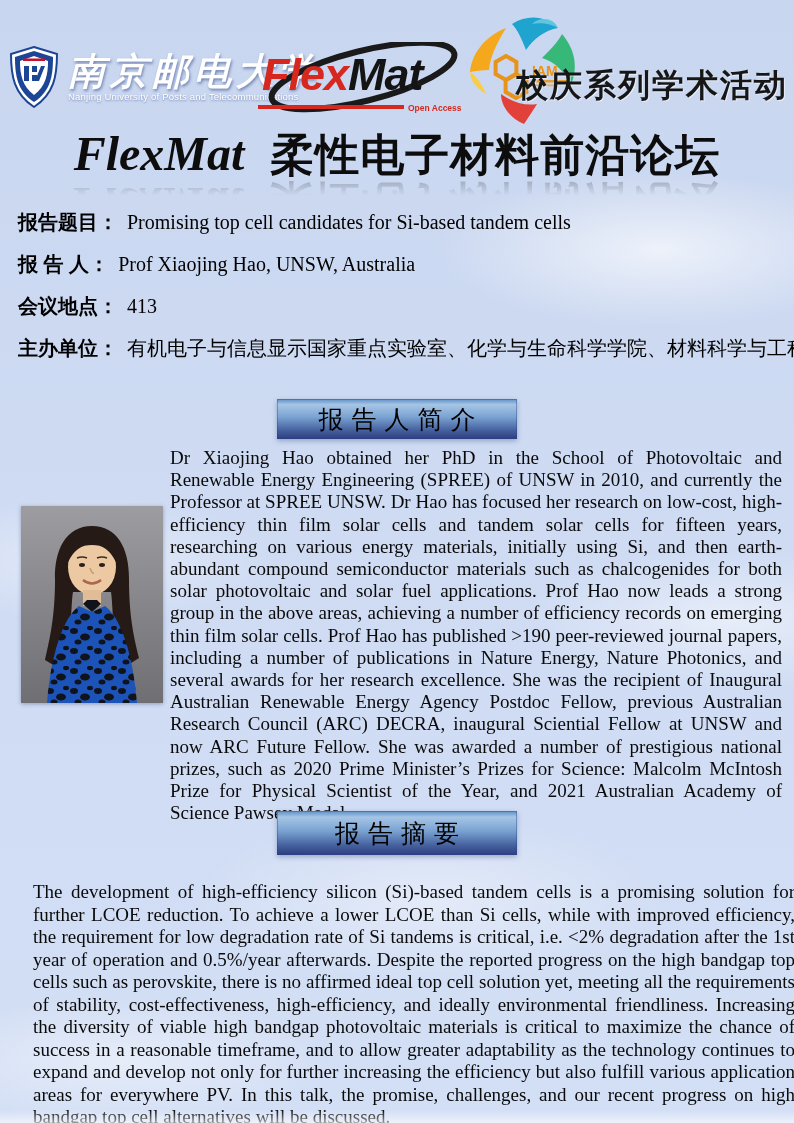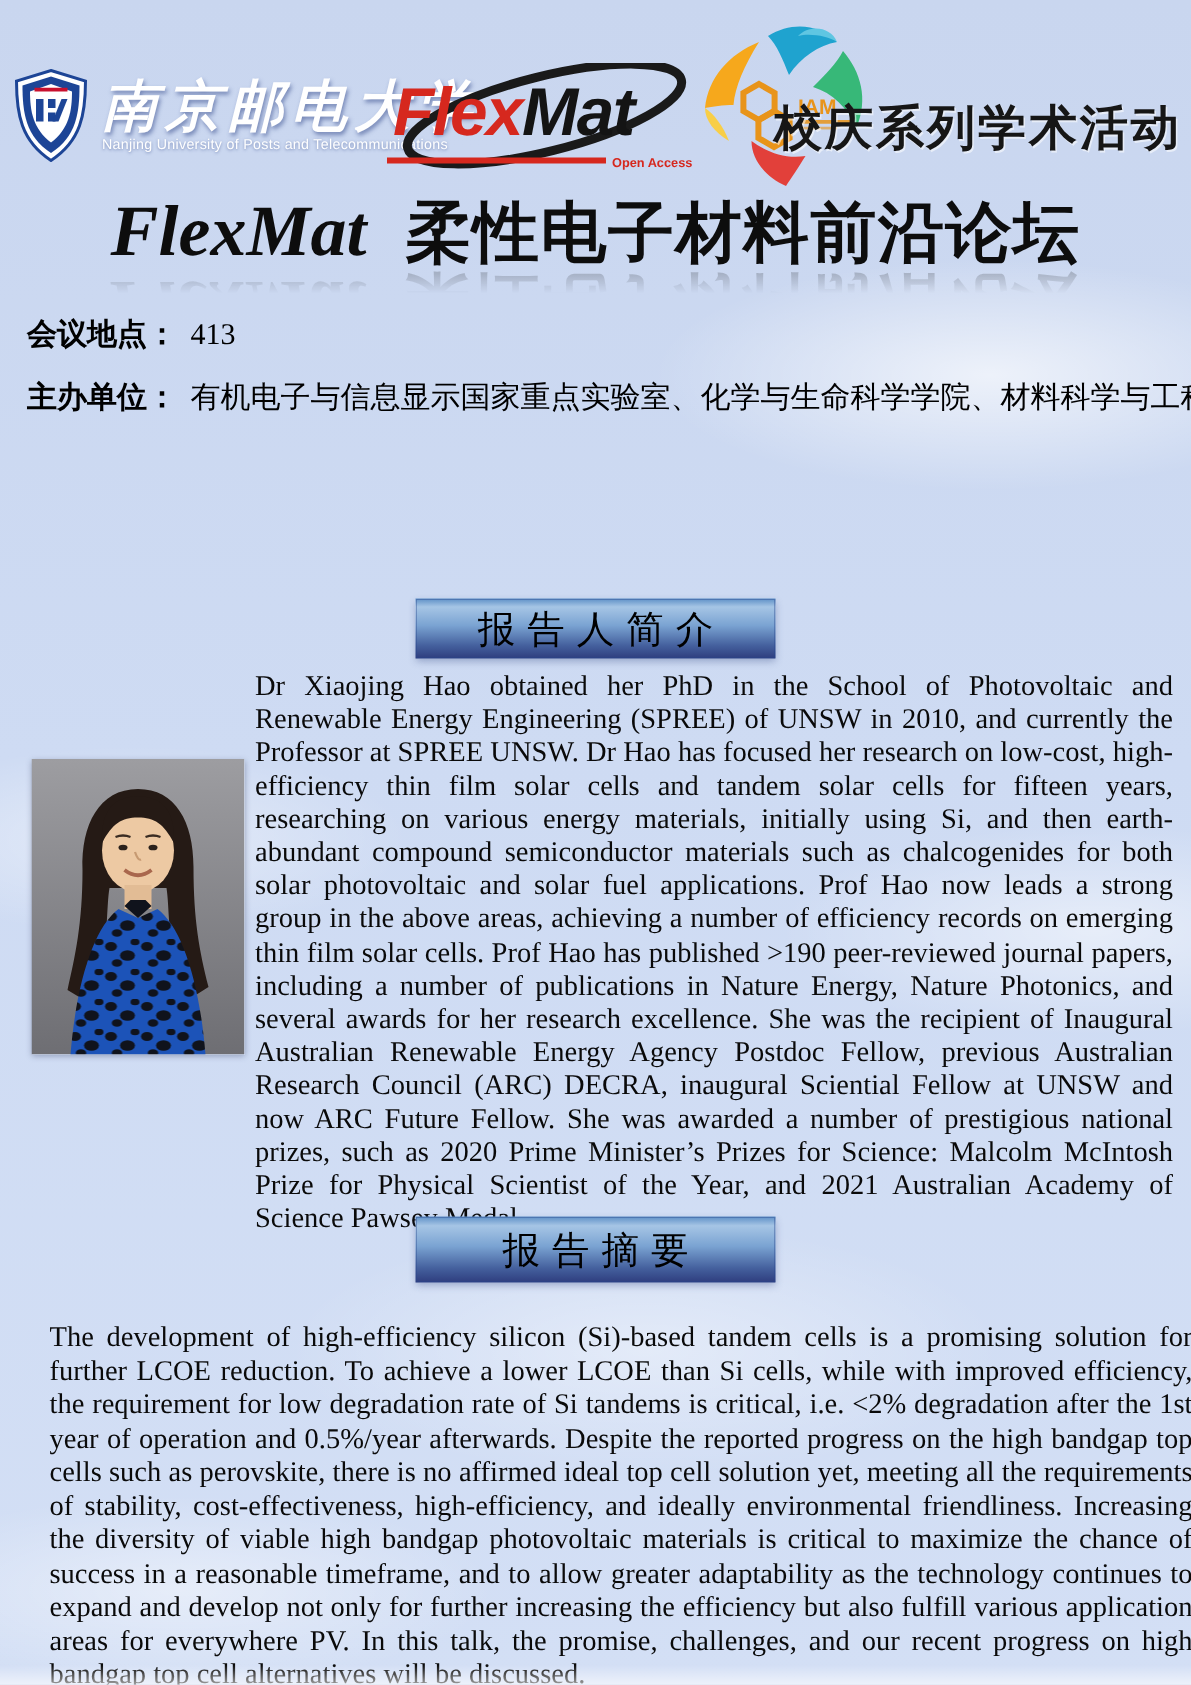--- a/index.html
+++ b/index.html
@@ -108,20 +108,28 @@
     <rect x="70" y="70" width="36" height="2.5" fill="#e8941a" opacity="0.85"></rect>
     <rect x="70" y="74.5" width="26" height="1.8" fill="#e8941a" opacity="0.6"></rect>
   </svg>
 
   <div class="series-label">校庆系列学术活动</div>
 
   <h1 class="main-title"><span class="t-en">FlexMat</span><span class="t-zh">柔性电子材料前沿论坛</span></h1>
 
   <div class="info-list">
     <div class="info-row">
+      <span class="ilabel">报告题目：</span>
+      <span class="ival">Promising top cell candidates for Si-based tandem cells</span>
+    </div>
+    <div class="info-row">
+      <span class="ilabel">报 告 人：</span>
+      <span class="ival">Prof Xiaojing Hao, UNSW, Australia</span>
+    </div>
+    <div class="info-row">
       <span class="ilabel">会议地点：</span>
       <span class="ival">413</span>
     </div>
     <div class="info-row">
       <span class="ilabel">主办单位：</span>
       <span class="ival">有机电子与信息显示国家重点实验室、化学与生命科学学院、材料科学与工程学院</span>
     </div>
   </div>
 
   <div class="banner banner-bio">

